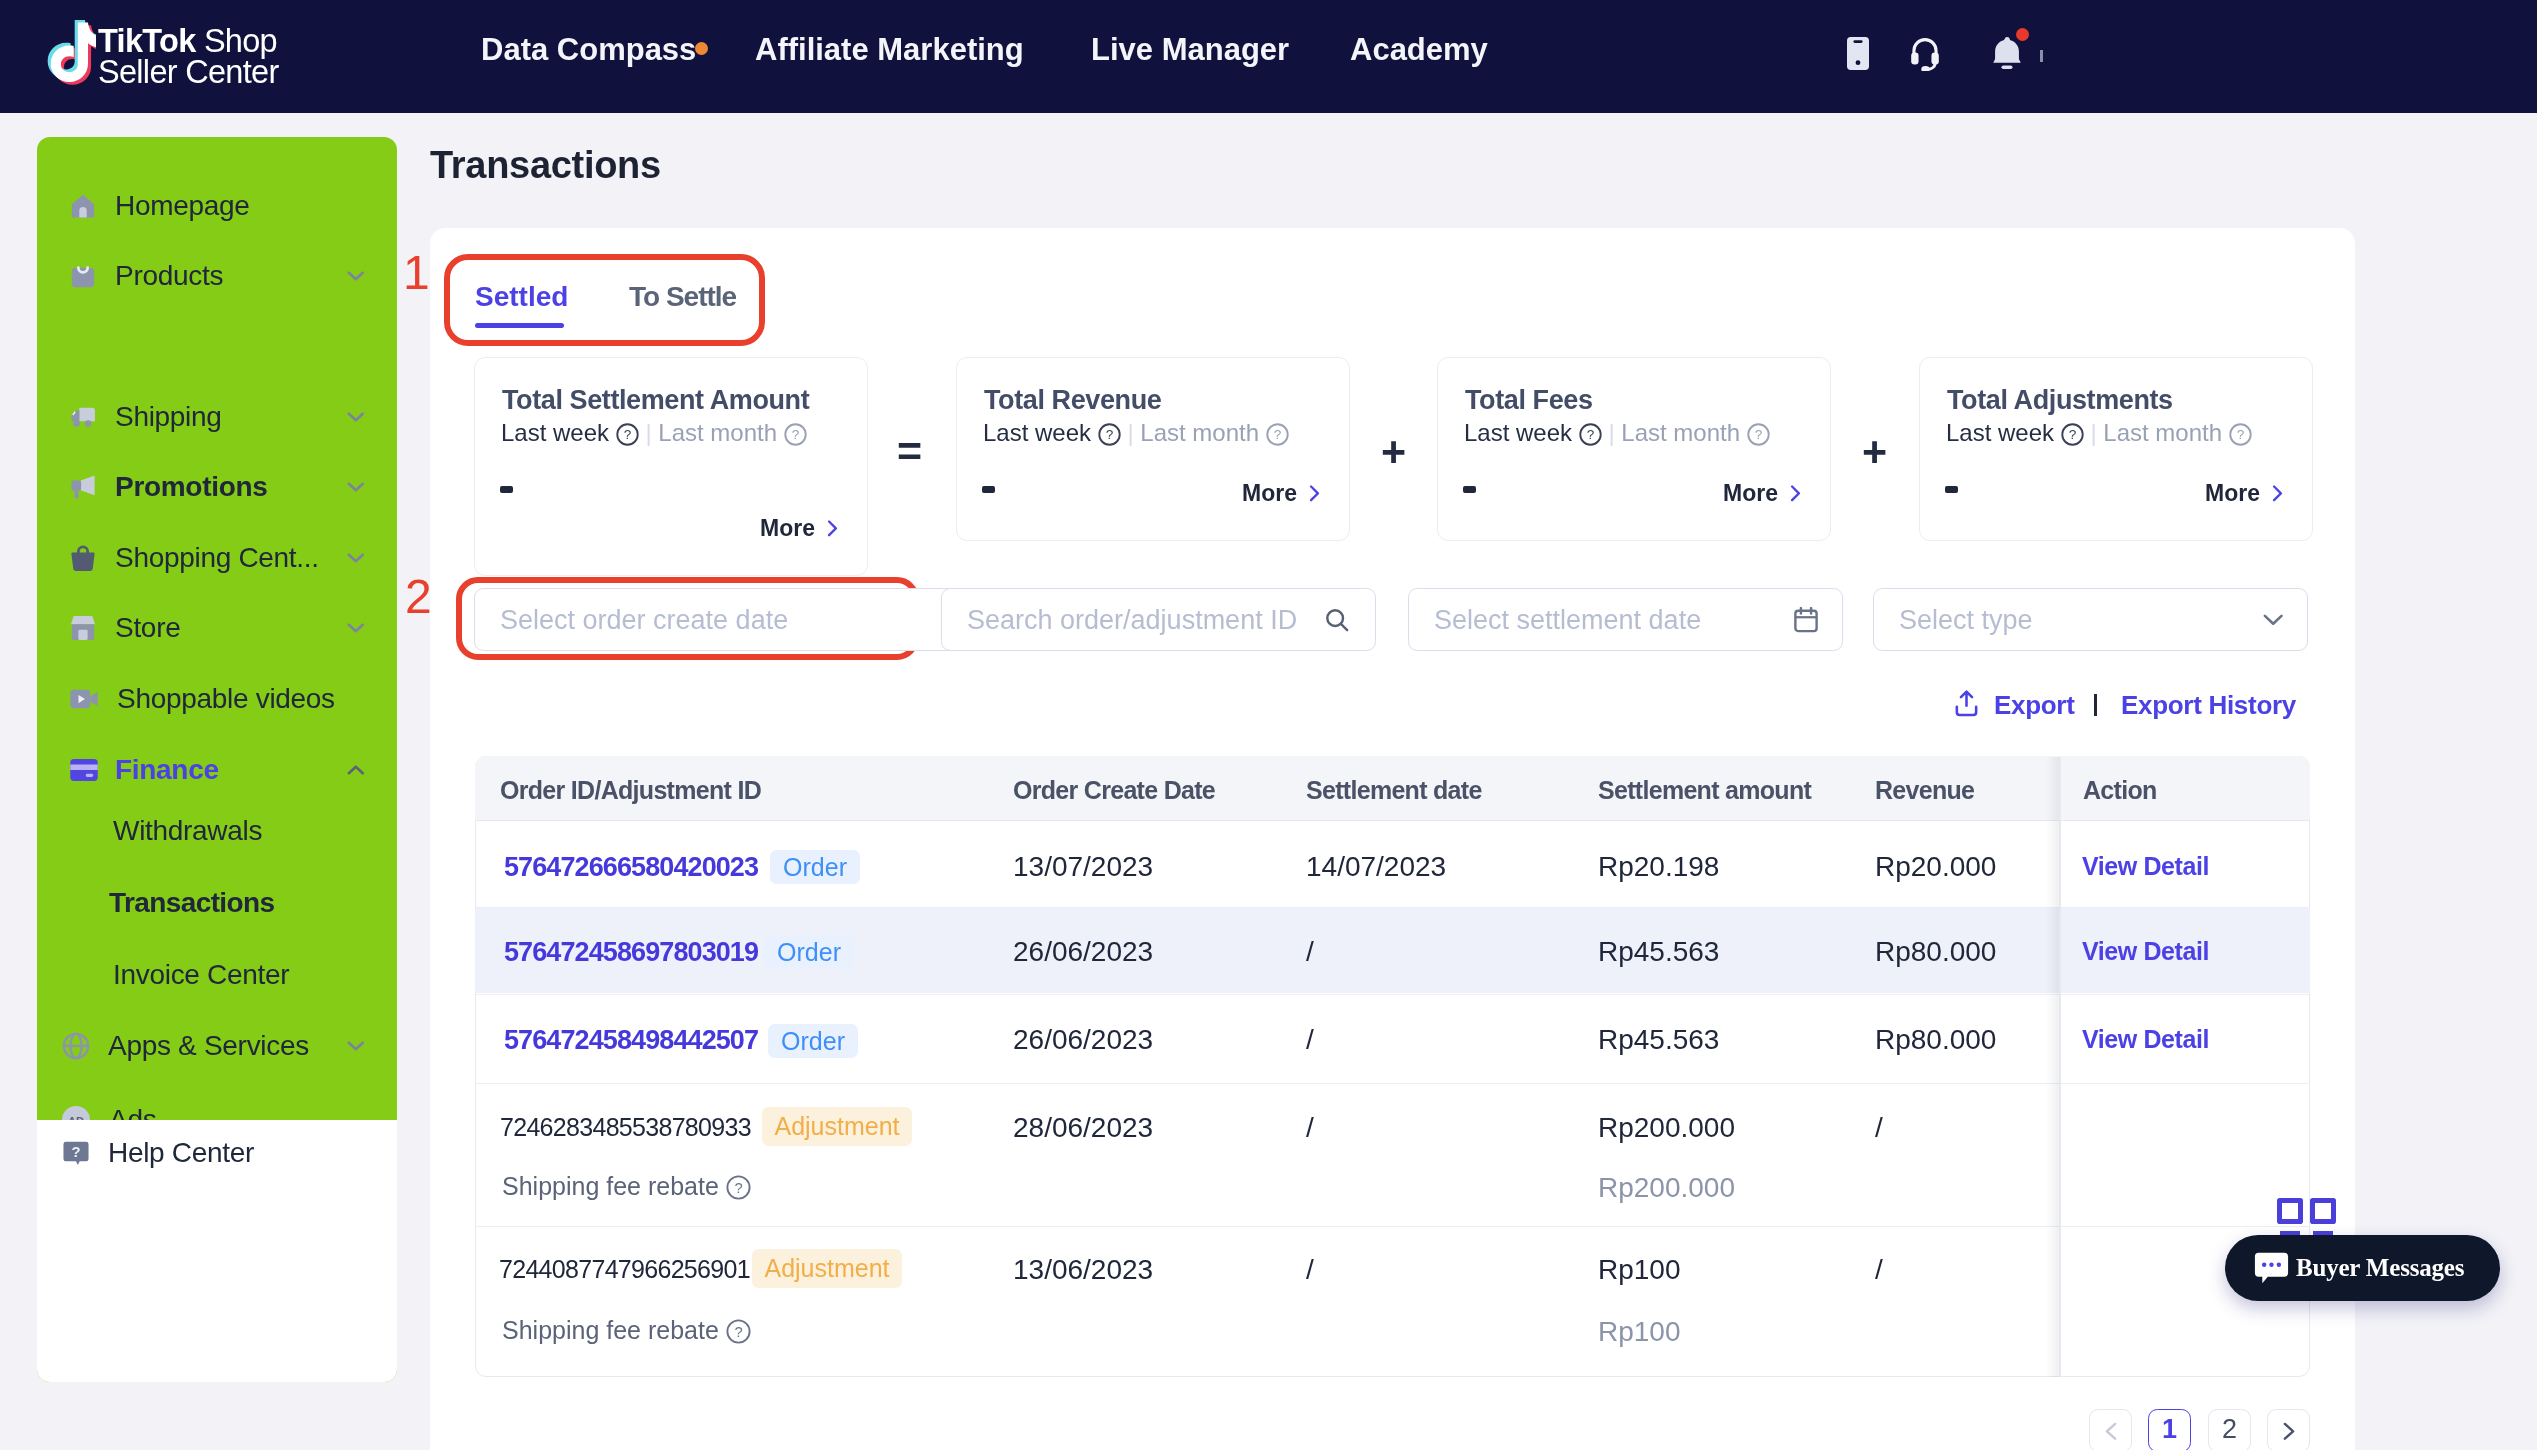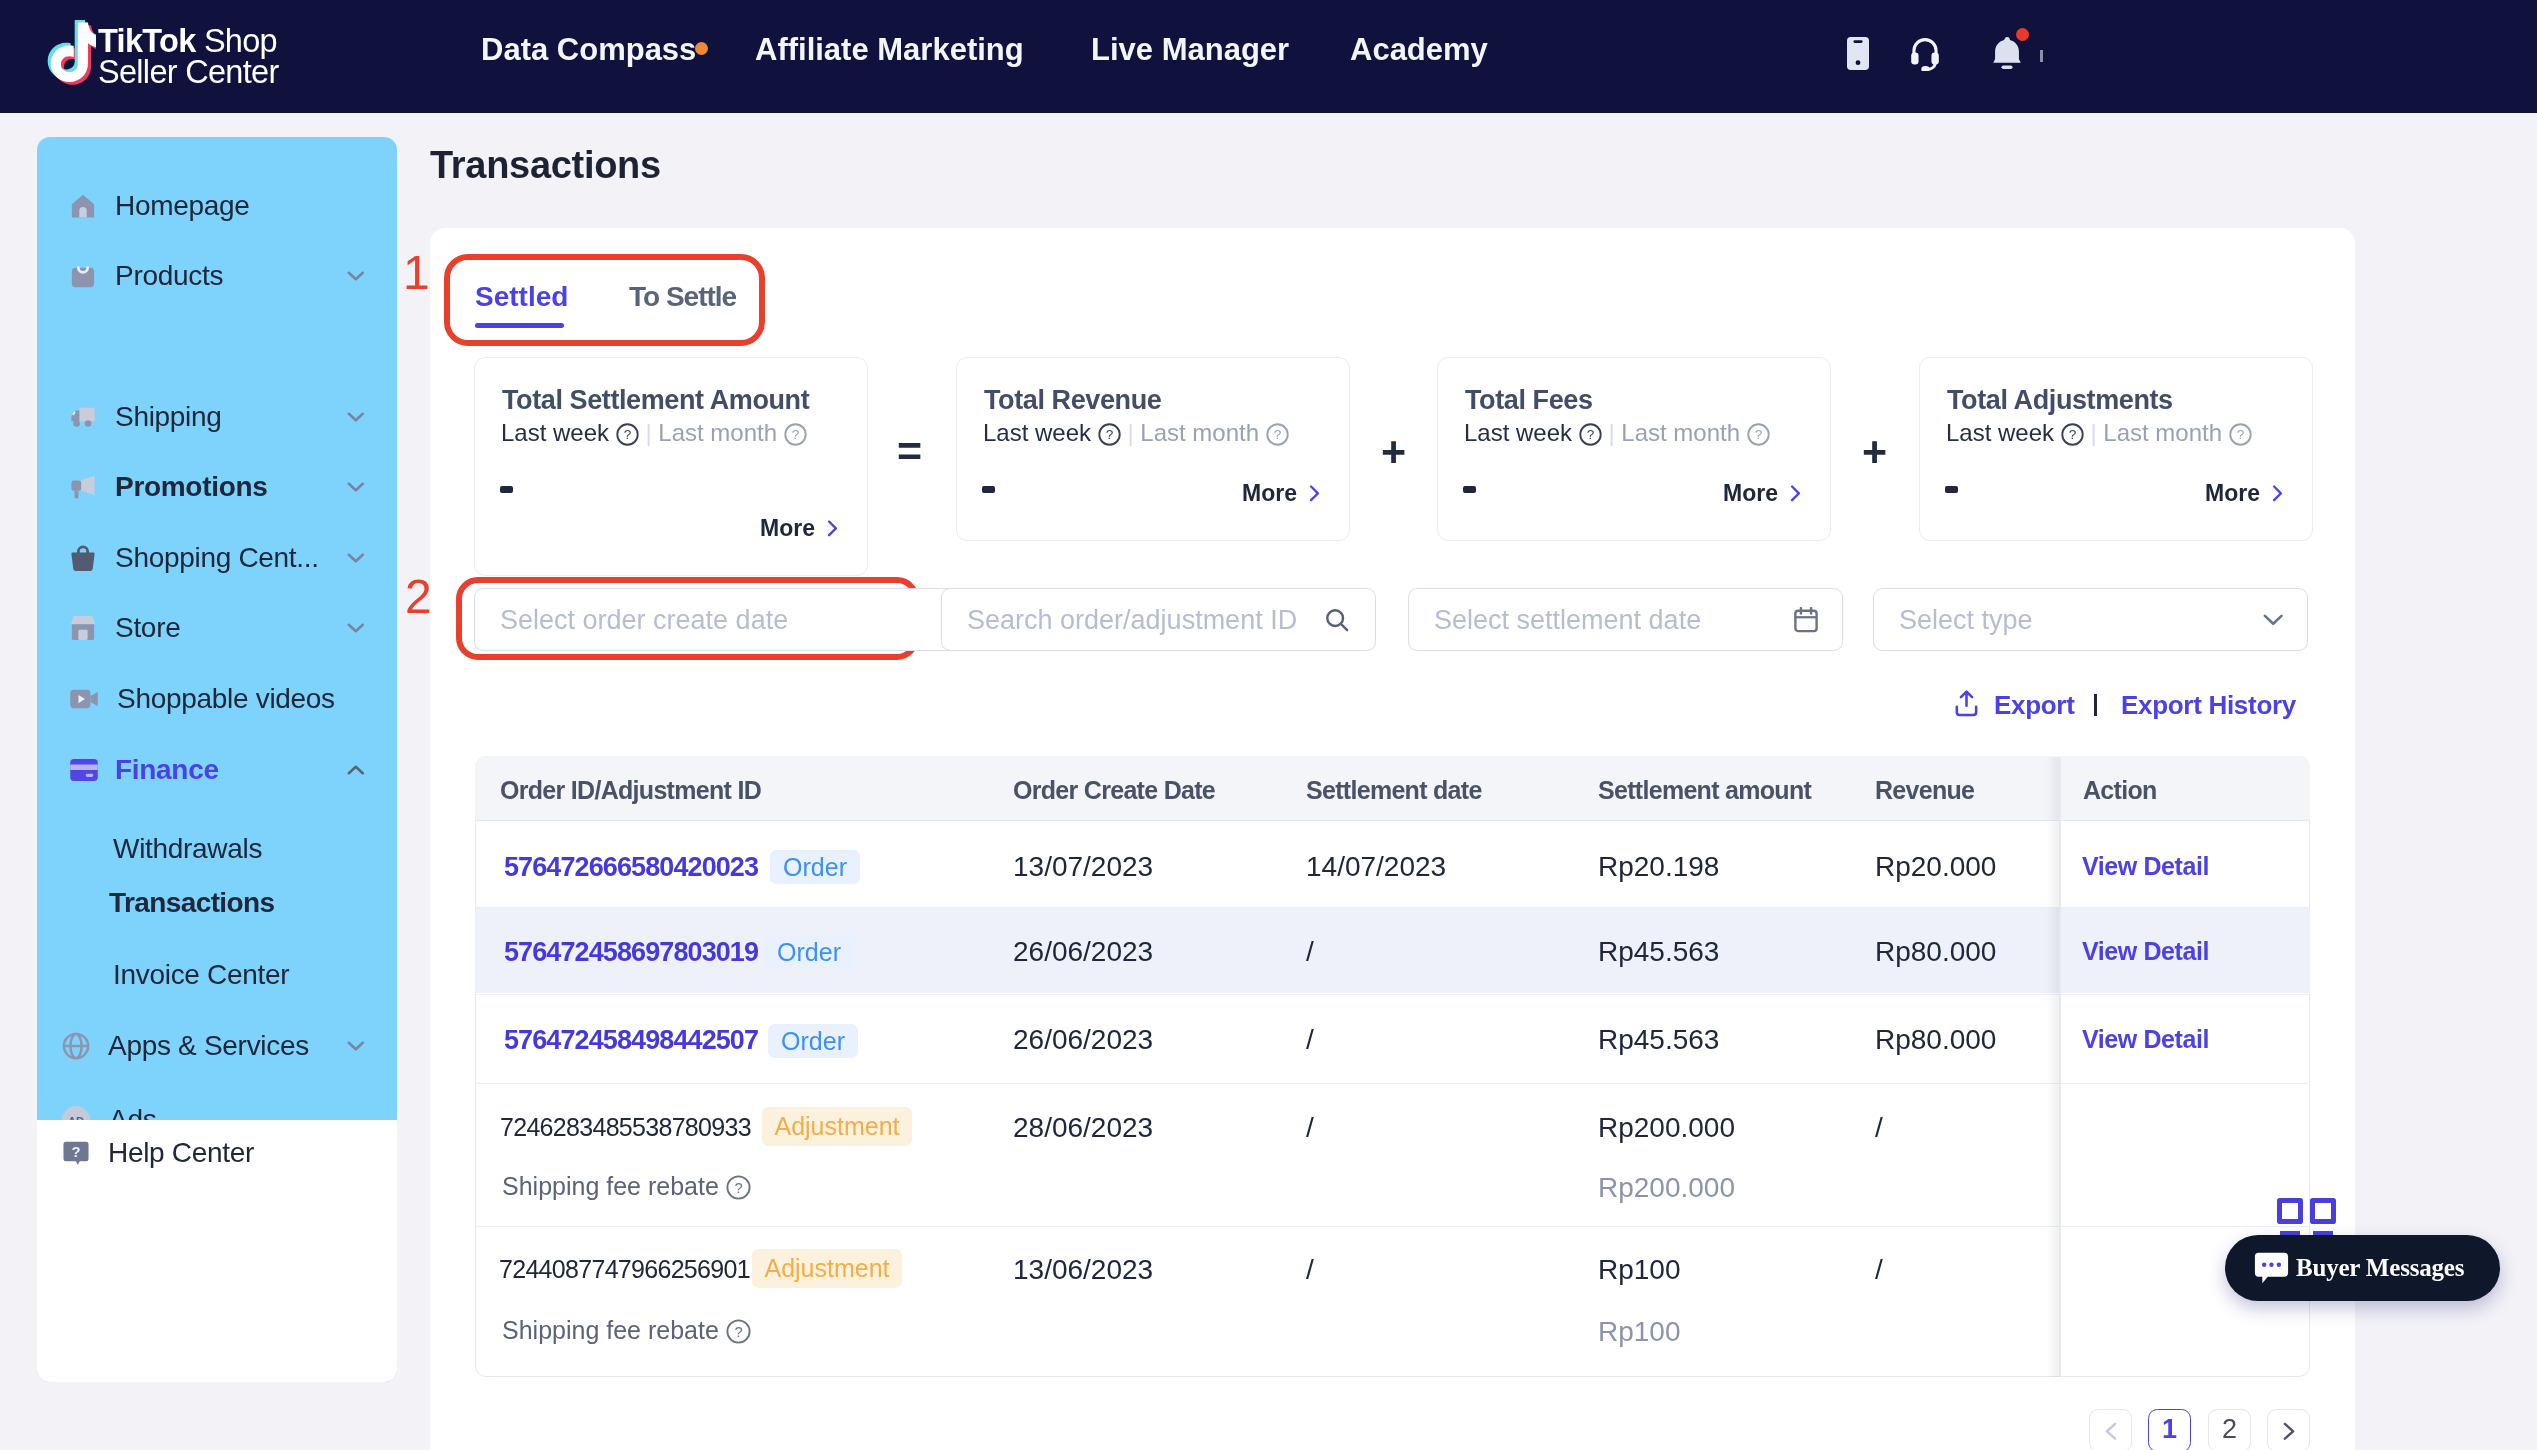--- a/index.html
+++ b/index.html
@@ -2,21 +2,21 @@
 <html style="font-size:15px"><head>
 <meta charset="utf-8">
 <style>
   * { margin:0; padding:0; box-sizing:border-box; }
   html,body { width:2538px; height:1451px; }
   body { position:relative; overflow:hidden; background:#F2F2F7;
          font-family:"Liberation Sans", sans-serif; }
   .abs { position:absolute; }
   .topbar { left:0; top:0; width:2538px; height:113px; background:#11113E; }
   .navitem { top:34px; font-size:31px; font-weight:bold; color:#F4F5FA; line-height:32px; }
-  .sidebar { left:37px; top:137px; width:360px; height:1245px; background:#7dd3fc; border-radius:13px; }
+  .sidebar { left:37px; top:137px; width:360px; height:1245px; background:#84cc16; border-radius:13px; }
   .sitem { left:0; width:360px; height:71px; }
   .slabel { position:absolute; left:78px; top:50%; transform:translateY(-50%);
             font-size:28px; letter-spacing:-0.3px; color:#20273A; white-space:nowrap; }
   .sicon { position:absolute; left:32.5px; top:50%; transform:translateY(-50%); }
   .schev { position:absolute; left:310px; top:50%; transform:translateY(-50%); }
   .h1 { left:430px; top:144px; font-size:38px; letter-spacing:-0.3px; font-weight:bold; color:#1D2333; }
   .card { background:#fff; border:1.9px solid #EBEDF5; border-radius:11px; }
   .ccard { left:430px; top:228px; width:1925px; height:1300px; background:#fff; border-radius:15px; }
   .redbox { border:6.5px solid #E8402C; border-radius:24px; background:transparent; }
   .rednum { color:#E8402C; font-size:48px; line-height:48px; }
@@ -171,21 +171,21 @@
     <svg class="sicon" width="28" height="22" viewBox="0 0 30 24">
         <rect x="0" y="0" width="30" height="24" rx="4" fill="#5246E2"></rect>
         <rect x="0" y="6" width="30" height="6" fill="#B9B3F2"></rect>
         <rect x="17" y="16" width="8" height="3.5" rx="1.5" fill="#B9B3F2"></rect>
       </svg>
     <div class="slabel" style="color:#4C41E5; font-weight:bold;">Finance</div>
     <svg class="schev" width="17.6" height="10.2" viewBox="0 0 19 11">
         <path d="M2 9 l7.5-7 L17 9" fill="none" stroke="#5A6478" stroke-width="2.8" stroke-linecap="round" stroke-linejoin="round"></path>
       </svg>
   </div>
-  <div class="abs sitem" style="top:676px;text-align:right;">
+  <div class="abs sitem" style="top:658px;text-align:right;">
       <div class="slabel" style="left:76px;">Withdrawals</div>
     </div>
   <div class="abs sitem" style="top:730px;">
       <div class="slabel" style="left:72px; font-weight:bold; letter-spacing:-0.6px; color:#20273A;">Transactions</div>
     </div>
   <div class="abs sitem" style="top:802px;">
       <div class="slabel" style="left:76px;">Invoice Center</div>
     </div>
 
   <div class="abs sitem" style="top:873px;">

